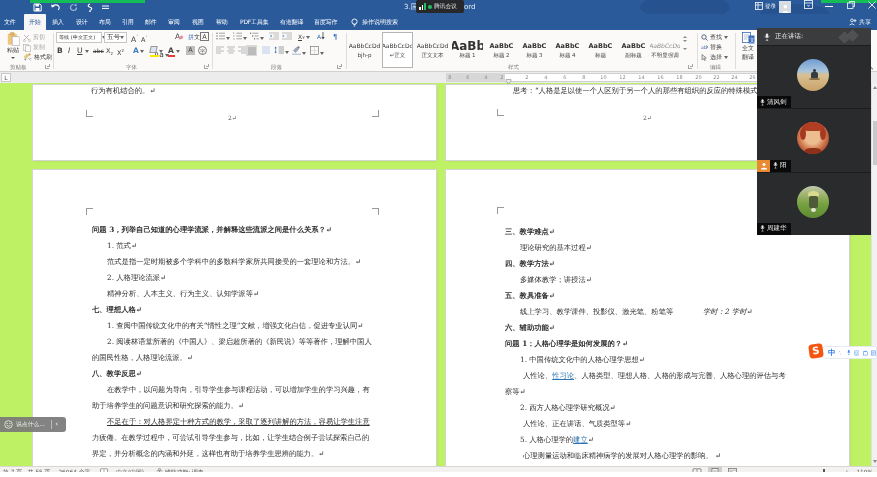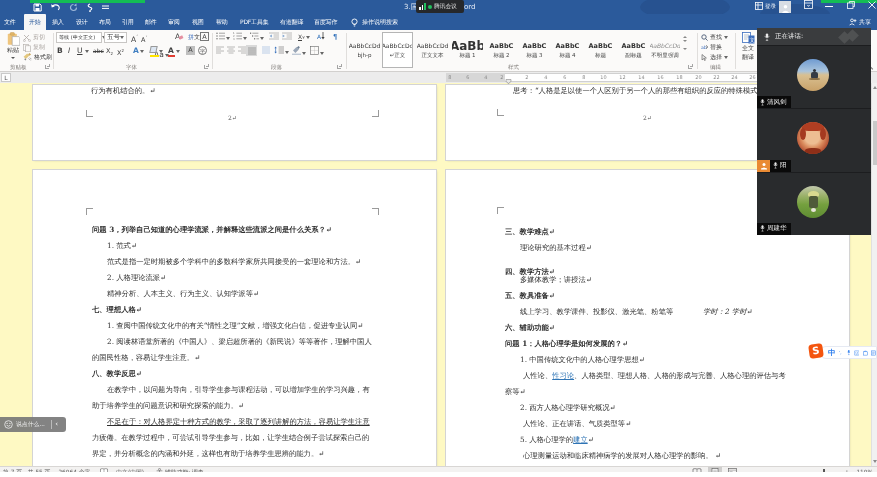--- a/index.html
+++ b/index.html
@@ -1,18 +1,18 @@
 <!DOCTYPE html>
 <html><head>
 <meta charset="utf-8">
 <style>
   html,body{margin:0;padding:0;}
   *{box-sizing:border-box;}
   .stage{position:relative;width:877px;height:472px;overflow:hidden;
-    font-family:"DejaVu Sans",sans-serif;background:#fef9c3;}
+    font-family:"DejaVu Sans",sans-serif;background:#bef264;}
   .abs{position:absolute;}
   
   .titlebar{left:0;top:0;width:877px;height:14px;background:#2b5a9b;}
   .blob{position:absolute;border-radius:50%;background:rgba(18,42,88,.16);}
   .greenstrip{position:absolute;top:0;height:3px;background:#14bd55;}
   .qat{position:absolute;top:1px;left:33px;height:12px;display:flex;align-items:center;gap:8px;}
   .qat svg{display:block;}
   .titletext{position:absolute;top:2px;color:#e8eef7;font-size:7px;line-height:10px;}
   .meetpill{position:absolute;left:416px;top:0px;width:48px;height:13px;background:#26282b;
     border-radius:2px;display:flex;align-items:center;padding:0 3px;gap:2px;}
@@ -504,30 +504,30 @@
         <div class="docline" style="left: 91px; top: 3px;">行为有机结合的。↵</div>
         <div class="docline" style="left: 513px; top: 3px;">思考：“人格是足以使一个人区别于另一个人的那些有组织的反应的特殊模式……</div>
         <div class="docline b" style="left: 92px; top: 142px;">问题 3，列举自己知道的心理学流派，并解释这些流派之间是什么关系？↵</div>
         <div class="docline" style="left: 107px; top: 158px;">1. 范式↵</div>
         <div class="docline" style="left: 107px; top: 174px;">范式是指一定时期被多个学科中的多数科学家所共同接受的一套理论和方法。↵</div>
         <div class="docline" style="left: 107px; top: 190px;">2. 人格理论流派↵</div>
         <div class="docline" style="left: 107px; top: 206px;">精神分析、人本主义、行为主义、认知学派等↵</div>
         <div class="docline b" style="left: 92px; top: 222px;">七、理想人格↵</div>
         <div class="docline" style="left: 107px; top: 238px;">1. 查阅中国传统文化中的有关“情性之理”文献，增强文化自信，促进专业认同↵</div>
         <div class="docline" style="left: 107px; top: 254px;">2. 阅读林语堂所著的《中国人》、梁启超所著的《新民说》等等著作，理解中国人</div>
-        <div class="docline" style="left: 92px; top: 270px;">的国民性格，容易让学生注意。↵</div>
+        <div class="docline" style="left: 92px; top: 270px;">的国民性格，人格理论流派。↵</div>
         <div class="docline b" style="left: 92px; top: 286px;">八、教学反思↵</div>
         <div class="docline" style="left: 107px; top: 302px;">在教学中，以问题为导向，引导学生参与课程活动，可以增加学生的学习兴趣，有</div>
         <div class="docline" style="left: 92px; top: 318px;">助于培养学生的问题意识和研究探索的能力。↵</div>
         <div class="docline" style="left: 107px; top: 334px; text-decoration: underline;">不足在于：对人格界定十种方式的教学，采取了逐列讲解的方法，容易让学生注意</div>
         <div class="docline" style="left: 92px; top: 350px;">力疲倦。在教学过程中，可尝试引导学生参与，比如，让学生结合例子尝试探索自己的</div>
         <div class="docline" style="left: 92px; top: 366px;">界定，并分析概念的内涵和外延，这样也有助于培养学生思辨的能力。↵</div>
         <div class="docline b" style="left: 505px; top: 144px;">三、教学难点↵</div>
         <div class="docline" style="left: 520px; top: 160px;">理论研究的基本过程↵</div>
-        <div class="docline b" style="left: 505px; top: 184px;">四、教学方法↵</div>
+        <div class="docline b" style="left: 505px; top: 176px;">四、教学方法↵</div>
         <div class="docline" style="left: 520px; top: 192px;">多媒体教学；讲授法↵</div>
         <div class="docline b" style="left: 505px; top: 208px;">五、教具准备↵</div>
         <div class="docline" style="left: 520px; top: 224px;">线上学习、教学课件、投影仪、激光笔、粉笔等<span class="tail" style="left: 183px;">学时：2 学时↵</span></div>
         <div class="docline b" style="left: 505px; top: 240px;">六、辅助功能↵</div>
         <div class="docline b" style="left: 505px; top: 256px;">问题 1：人格心理学是如何发展的？↵</div>
         <div class="docline" style="left: 520px; top: 272px;">1. 中国传统文化中的人格心理学思想↵</div>
         <div class="docline" style="left: 523px; top: 288px;"><span>人性论、</span><span class="lnk">性习论</span><span>、人格类型、理想人格、人格的形成与完善、人格心理的评估与考</span></div>
         <div class="docline" style="left: 505px; top: 304px;">察等↵</div>
         <div class="docline" style="left: 520px; top: 320px;">2. 西方人格心理学研究概况↵</div>
         <div class="docline" style="left: 523px; top: 336px;">人性论、正在讲话、气质类型等↵</div>

